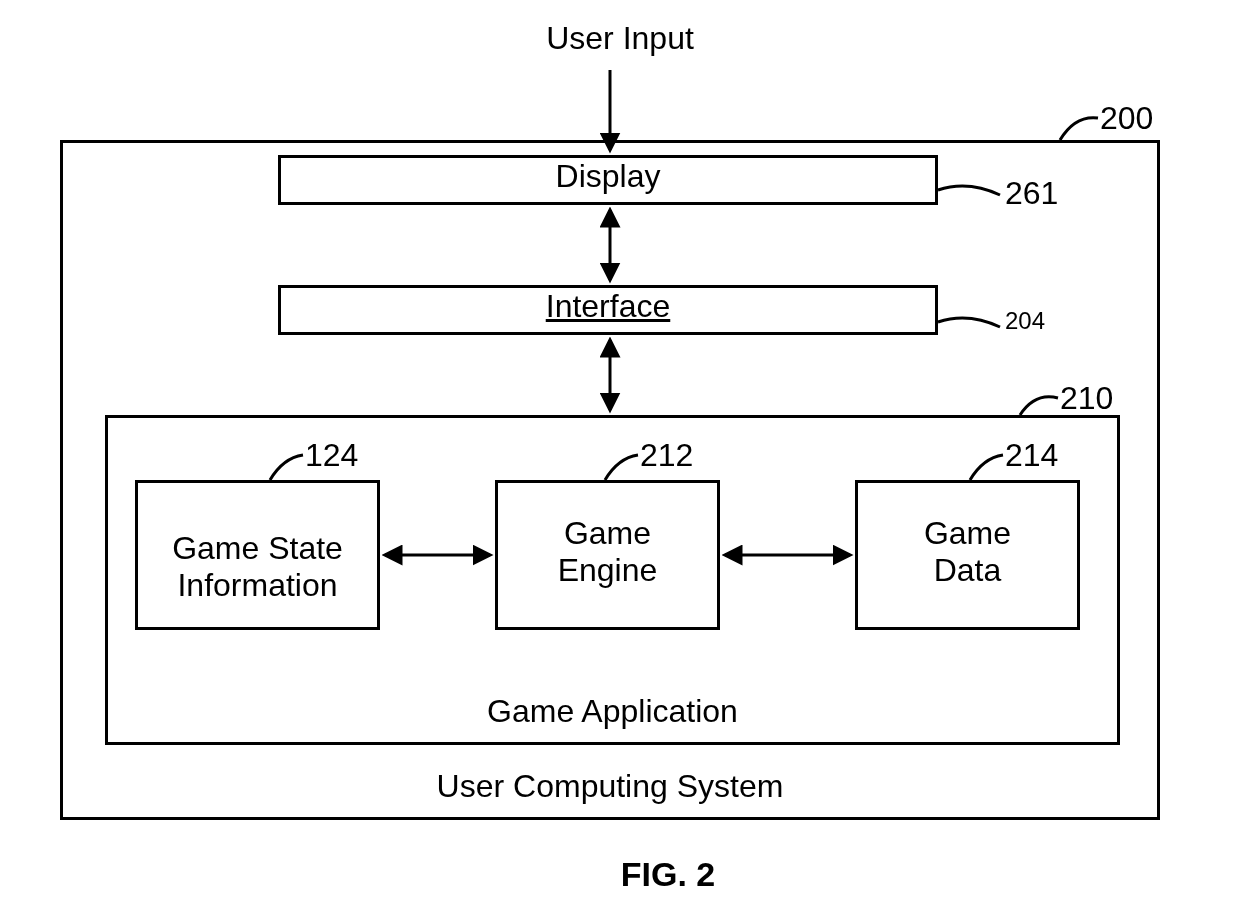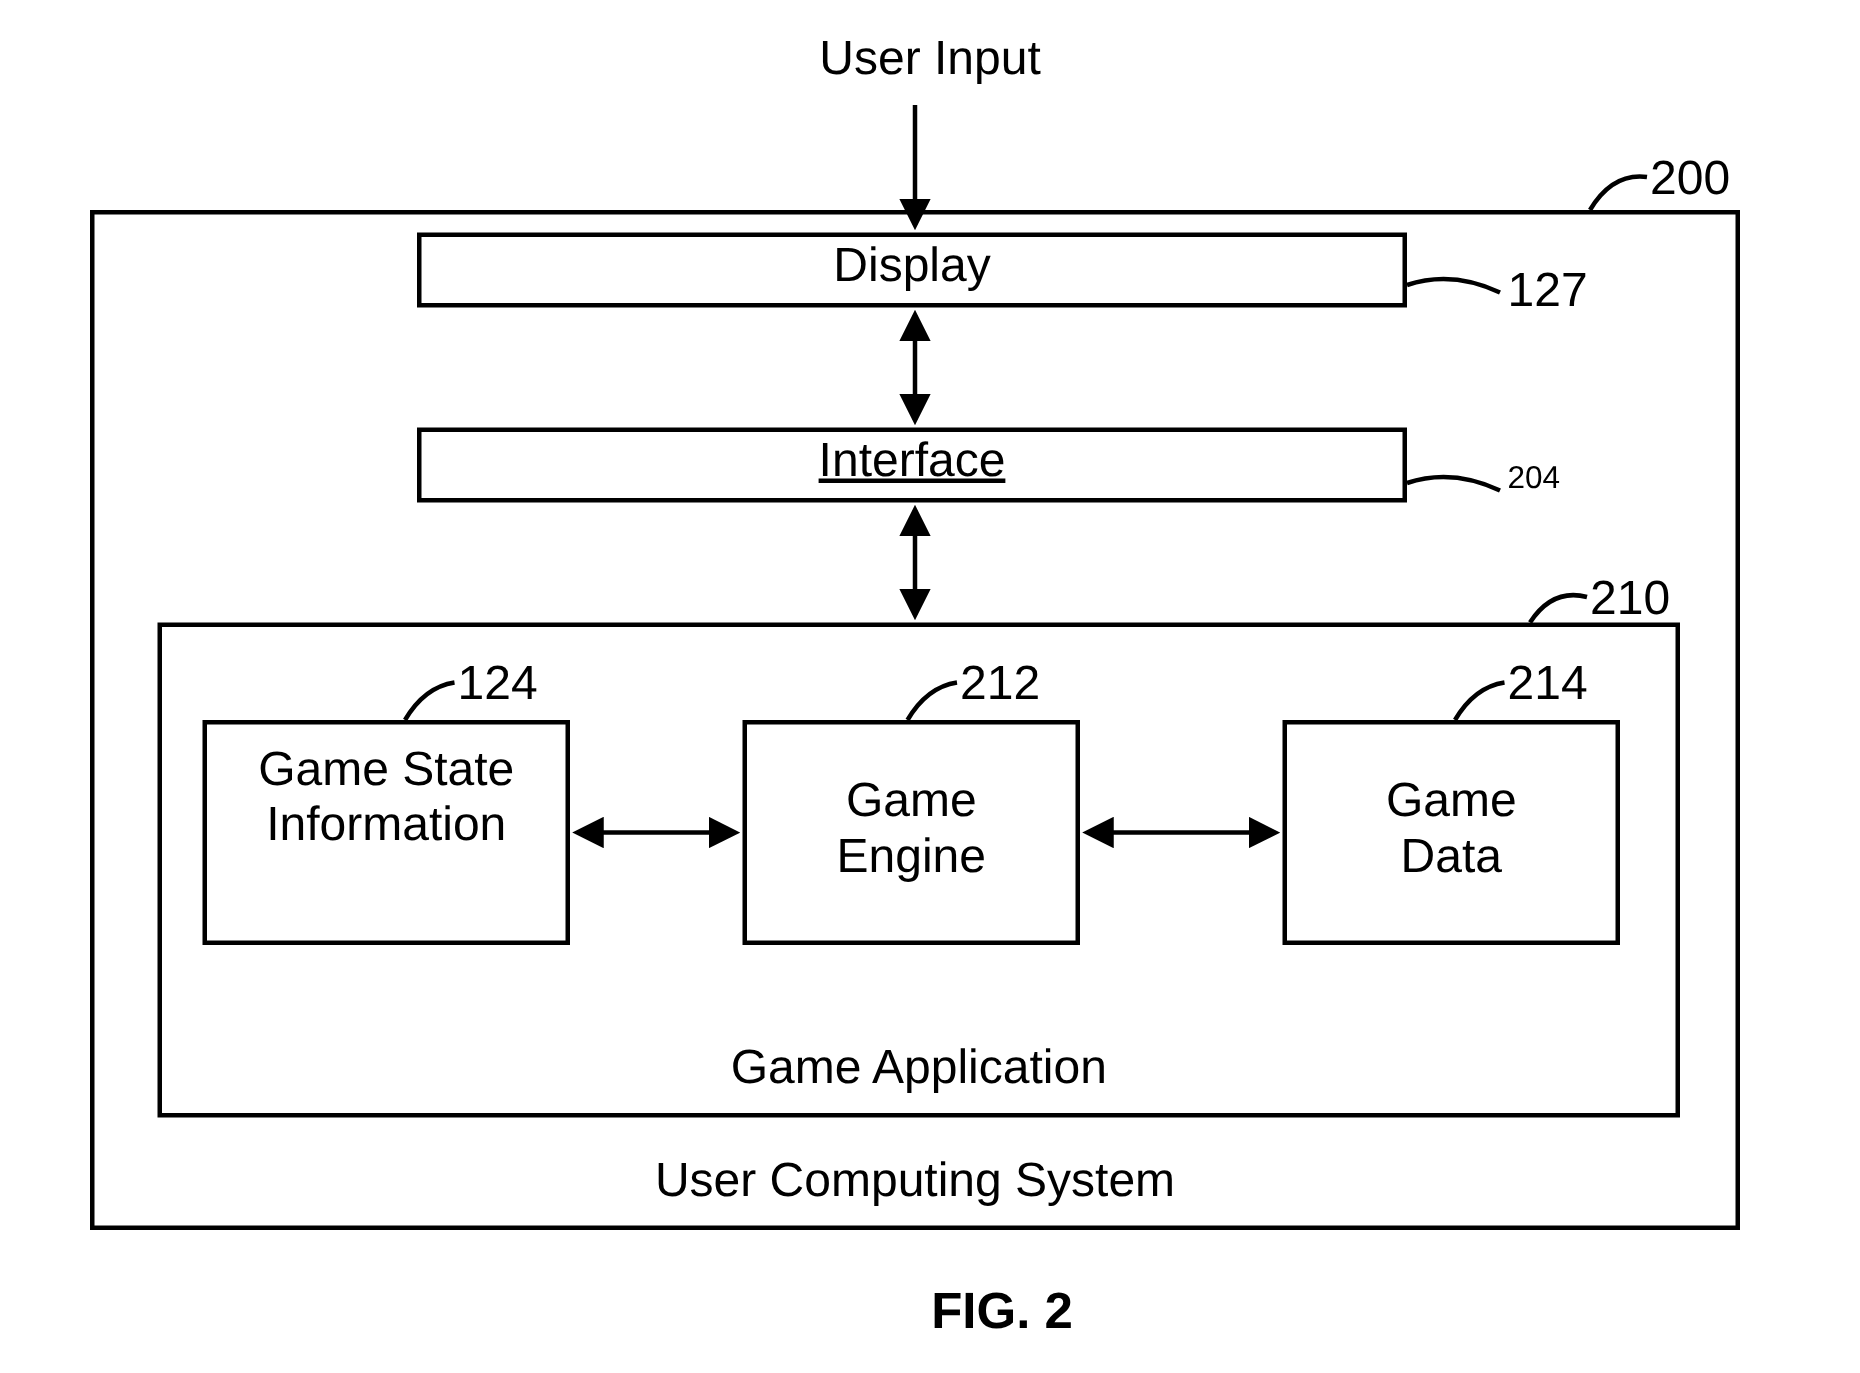--- a/index.html
+++ b/index.html
@@ -56,38 +56,38 @@
   <div class="box" style="left:278px; top:155px; width:660px; height:50px;"></div>
   <div class="label" style="left:278px; top:158px; width:660px;">Display</div>
 
   <div class="box" style="left:278px; top:285px; width:660px; height:50px;"></div>
   <div class="label" style="left:278px; top:288px; width:660px;text-decoration:underline;">Interface</div>
 
   <div class="box" style="left:105px; top:415px; width:1015px; height:330px;"></div>
   <div class="label" style="left:105px; top:693px; width:1015px;">Game Application</div>
 
   <div class="box" style="left:135px; top:480px; width:245px; height:150px;"></div>
-  <div class="label" style="left:135px; top:494px; width:245px;">Game State
+  <div class="label" style="left:135px; top:530px; width:245px;">Game State
 Information</div>
 
   <div class="box" style="left:495px; top:480px; width:225px; height:150px;"></div>
   <div class="label" style="left:495px; top:515px; width:225px;">Game
 Engine</div>
 
   <div class="box" style="left:855px; top:480px; width:225px; height:150px;"></div>
   <div class="label" style="left:855px; top:515px; width:225px;">Game
 Data</div>
 
   <div class="label" style="left:60px; top:768px; width:1100px;">User Computing System</div>
 
   <div class="label fig-caption" style="left:0px; top:855px; width:1240px;">FIG. 2</div>
 
   <div class="label" style="left:1100px; top:100px; font-size:32px;">200</div>
-  <div class="label" style="left:1005px; top:175px; font-size:32px;">127</div>
-  <div class="label" style="left:1005px; top:307px; font-size:21px;">204</div>
+  <div class="label" style="left:1005px; top:175px; font-size:32px;">261</div>
+  <div class="label" style="left:1005px; top:307px; font-size:24px;">204</div>
   <div class="label" style="left:1060px; top:380px; font-size:32px;">210</div>
   <div class="label" style="left:640px; top:437px; font-size:32px;">212</div>
   <div class="label" style="left:1005px; top:437px; font-size:32px;">214</div>
   <div class="label" style="left:305px; top:437px; font-size:32px;">124</div>
 
   <svg class="overlay" viewBox="0 0 1240 915">
     <defs>
       <marker id="arrowEnd" viewBox="0 0 12 12" refX="10" refY="6" markerWidth="7" markerHeight="7" orient="auto-start-reverse">
         <path d="M 0 0 L 12 6 L 0 12 z" fill="#000"></path>
       </marker>

